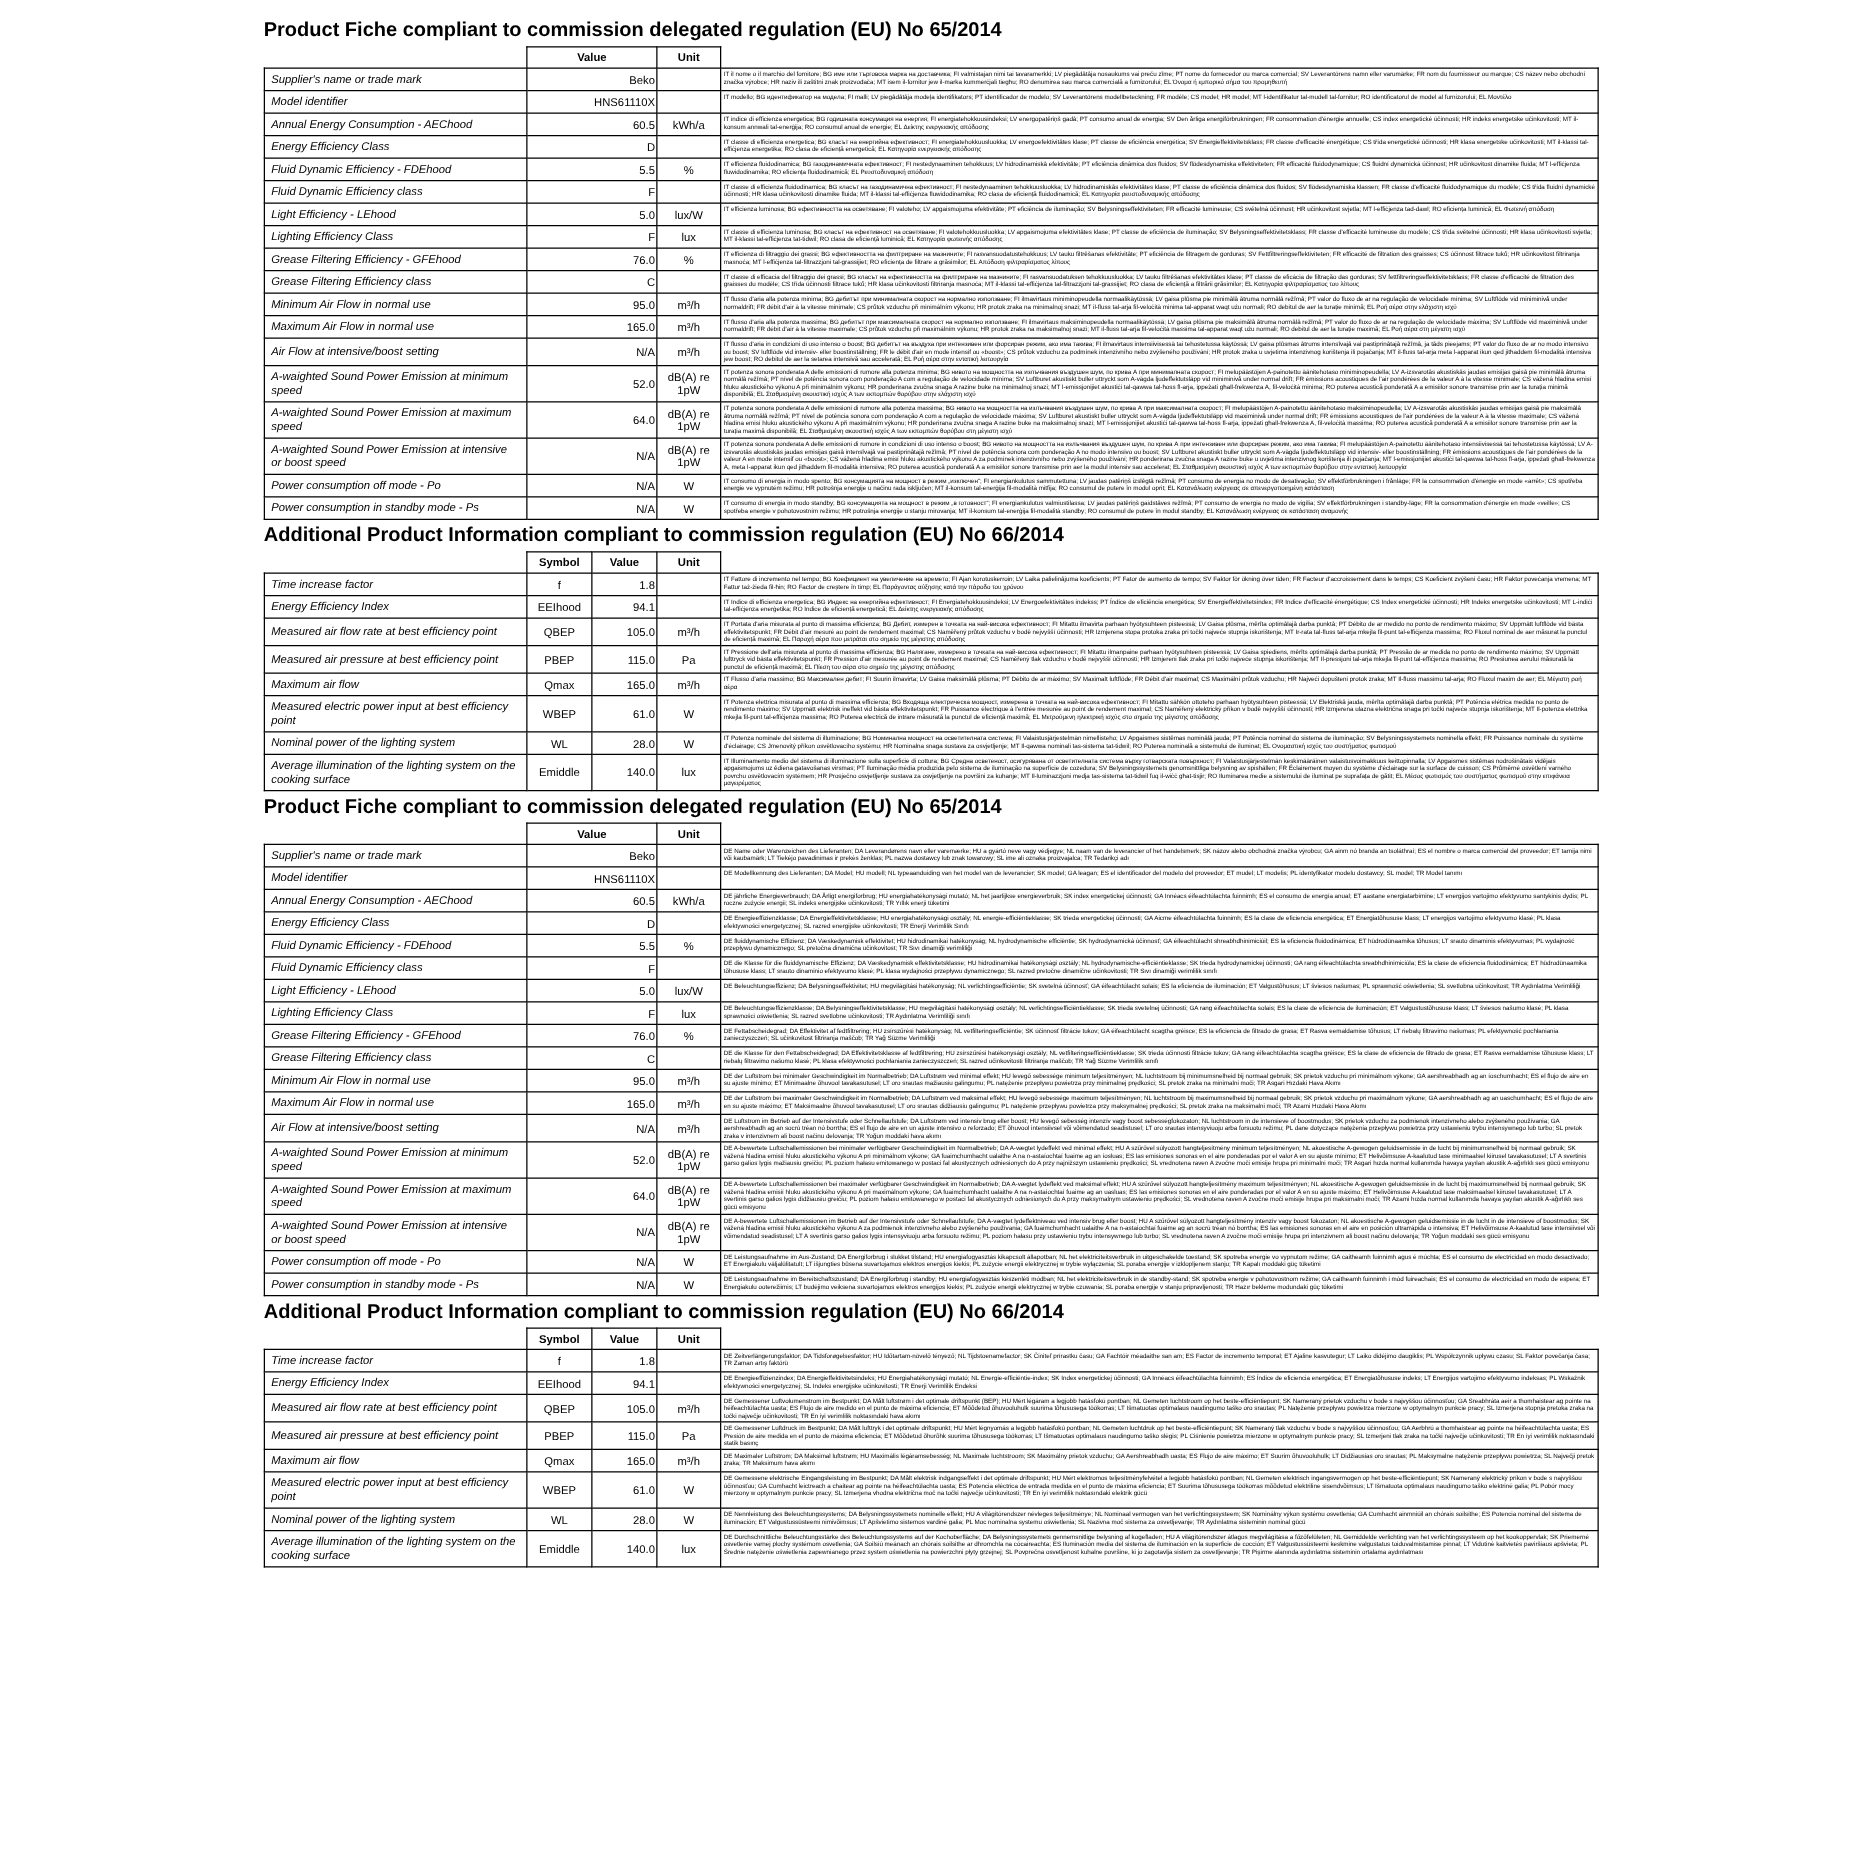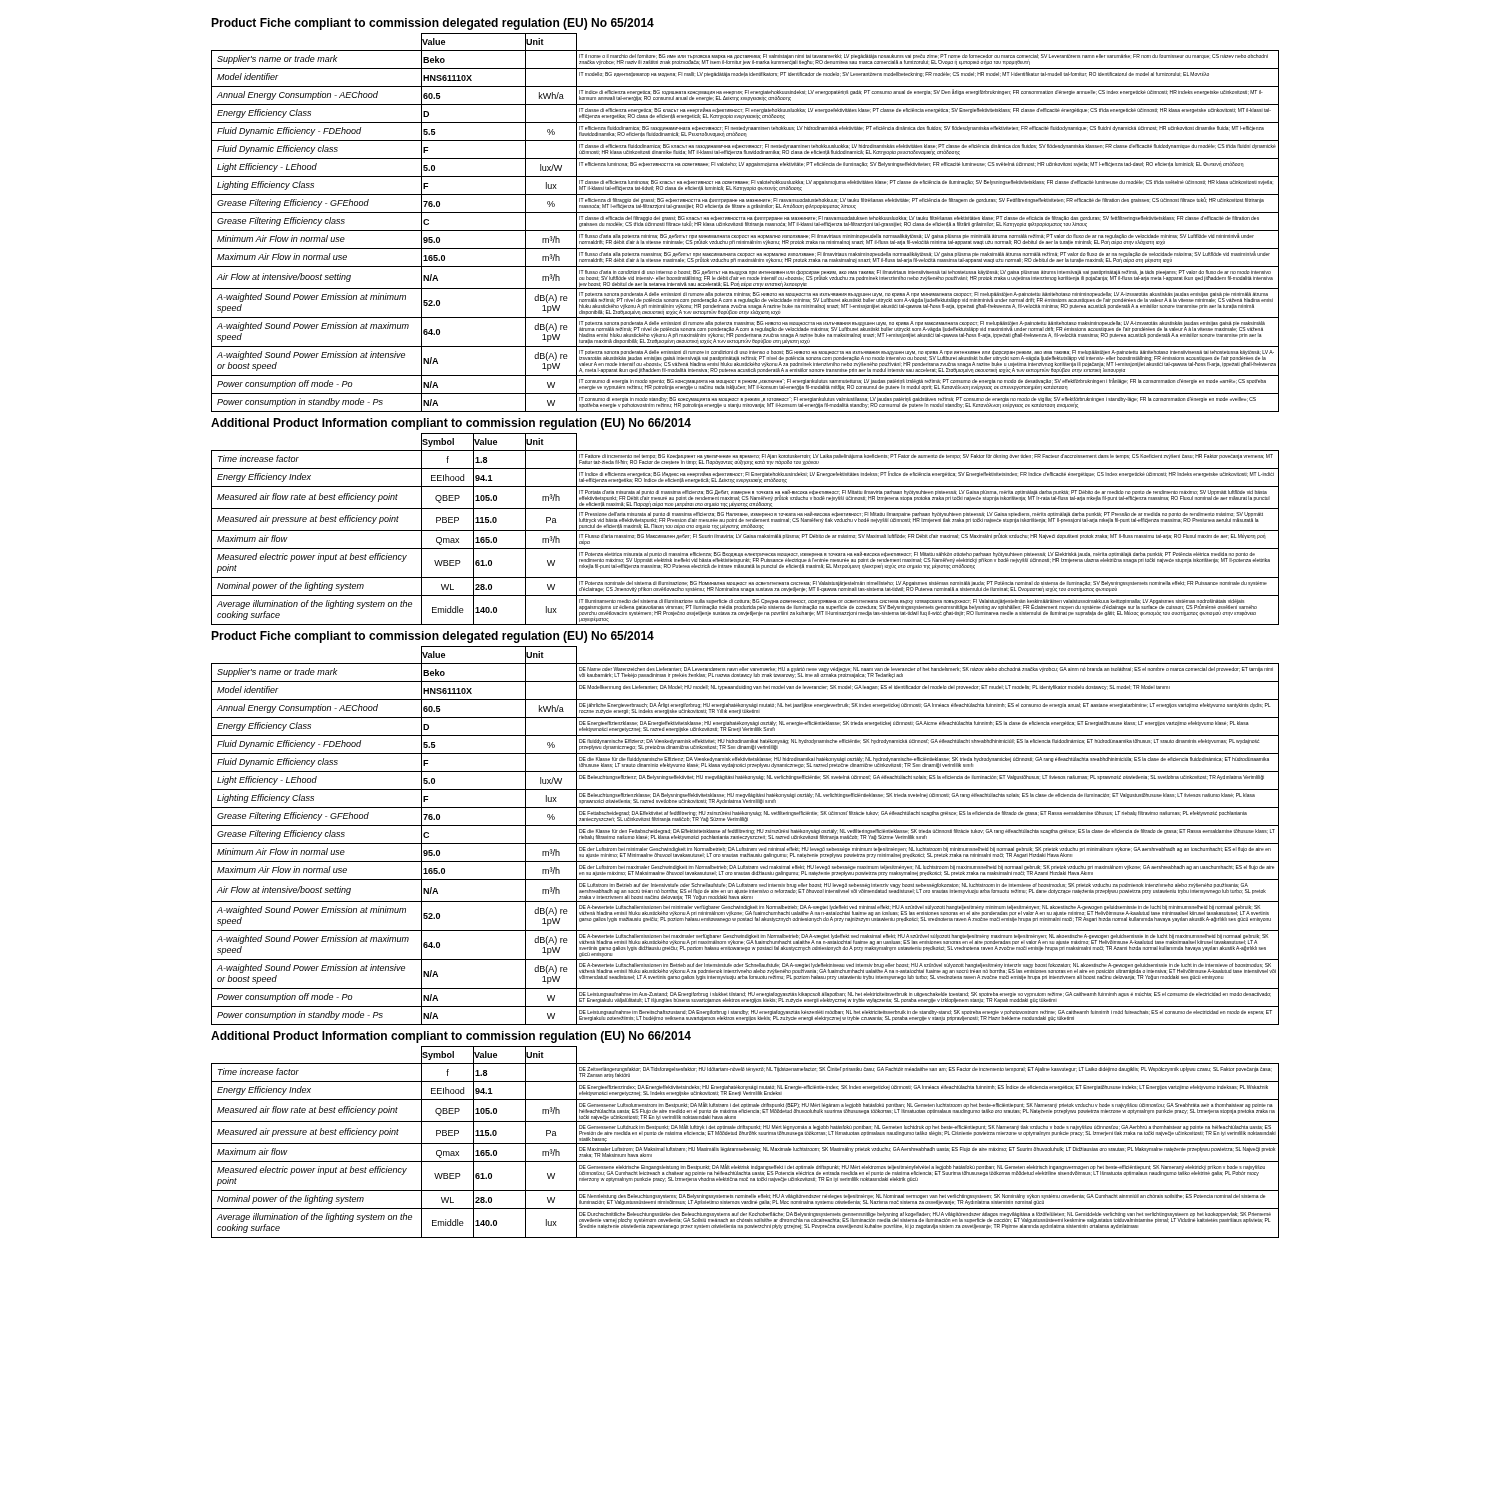--- a/index.html
+++ b/index.html
@@ -5,52 +5,52 @@
   html, body { margin: 0; padding: 0; background: #fff; }
   body {
     width: 1500px; height: 1500px;
     font-family: "Liberation Sans", sans-serif;
     color: #000;
     overflow: hidden;
   }
   #sections { padding: 12px 0 0 211px; }
   .section { width: 1069px; }
   .title {
-    font-size: 12px;
+    font-size: 16px;
     font-weight: 700;
     margin: 4px 0 3px 0;
   }
   table.fiche {
     border-collapse: collapse;
     table-layout: fixed;
     width: 1067px;
   }
   table.fiche td, table.fiche th {
     border: 1px solid #000;
     box-sizing: border-box;
     overflow: hidden;
   }
   table.fiche td.spacer { border: none; }
   th.hdr {
     font-size: 9px; font-weight: 700;
-    text-align: left; padding: 3px 0;
+    text-align: center; padding: 3px 0;
     background: #fff;
   }
   td.c-label {
     font-size: 9px; line-height: 11px;
     padding: 3px 5px; vertical-align: middle; font-style: italic;
   }
   td.c-symbol, td.c-unit {
     font-size: 9px; line-height: 10px;
     text-align: center; vertical-align: middle;
     padding: 2px 1px;
   }
   td.c-value {
-    font-size: 9px; font-weight: 700;
-    text-align: left; vertical-align: middle;
+    font-size: 9px; font-weight: 400;
+    text-align: right; vertical-align: middle;
     padding: 2px 1px;
   }
   td.c-description {
     font-size: 5px; line-height: 6px;
     padding: 1.5px 2px; vertical-align: top;
     text-align: left;
   }
 </style>
 </head>
 <body>

